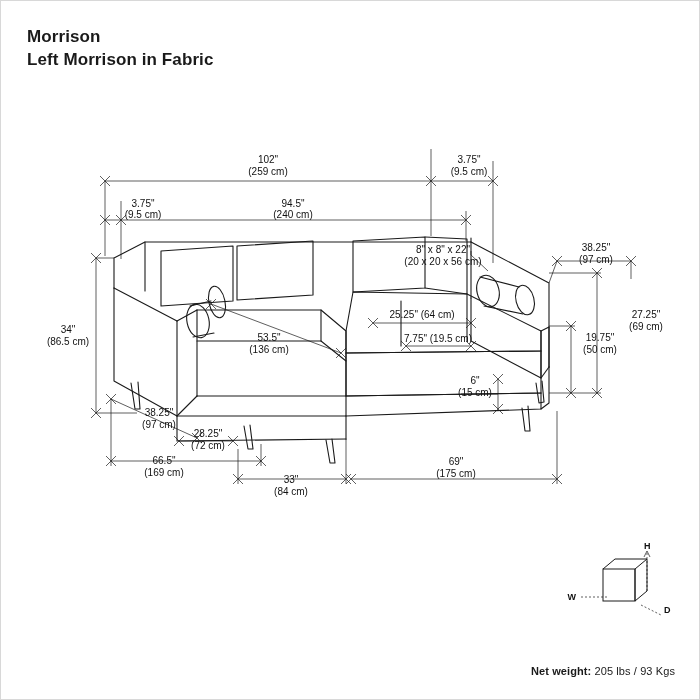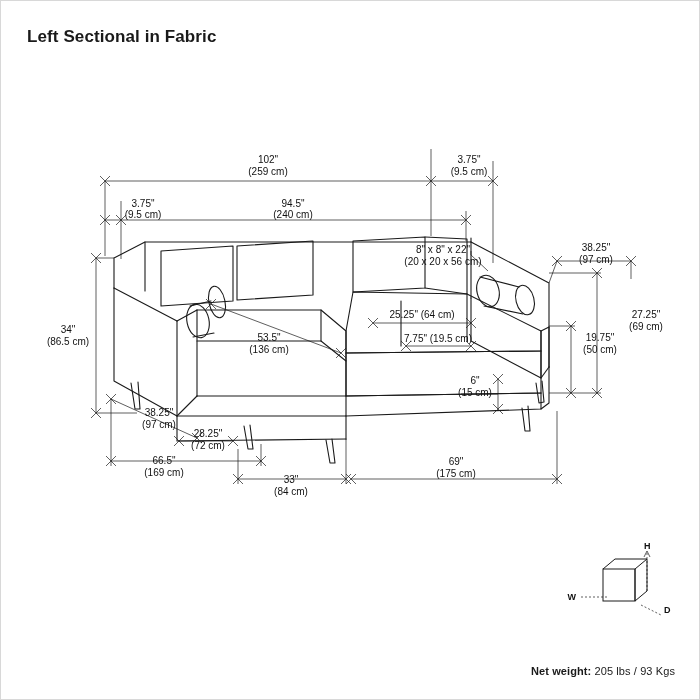--- a/index.html
+++ b/index.html
@@ -61,21 +61,22 @@
     fill: #111;
     font-weight: bold;
   }
 </style>
 </head>
 <body>
 
 <div id="page">
 
   <div class="title-block">
-    <div class="title-line">Left Sectional in Fabric</div>
+    <div class="title-line">Morrison</div>
+    <div class="title-line">Left Morrison in Fabric</div>
   </div>
 
   <svg id="drawing" width="700" height="700" viewBox="0 0 700 700">
 
     <g fill="none" stroke="#1a1a1a" stroke-width="1.1" stroke-linejoin="round" stroke-linecap="round">
 
       <path d="M113,287 L113,257 L144,241 L470,241 L470,237"></path>
 
       <path d="M144,241 L144,290"></path>
 

